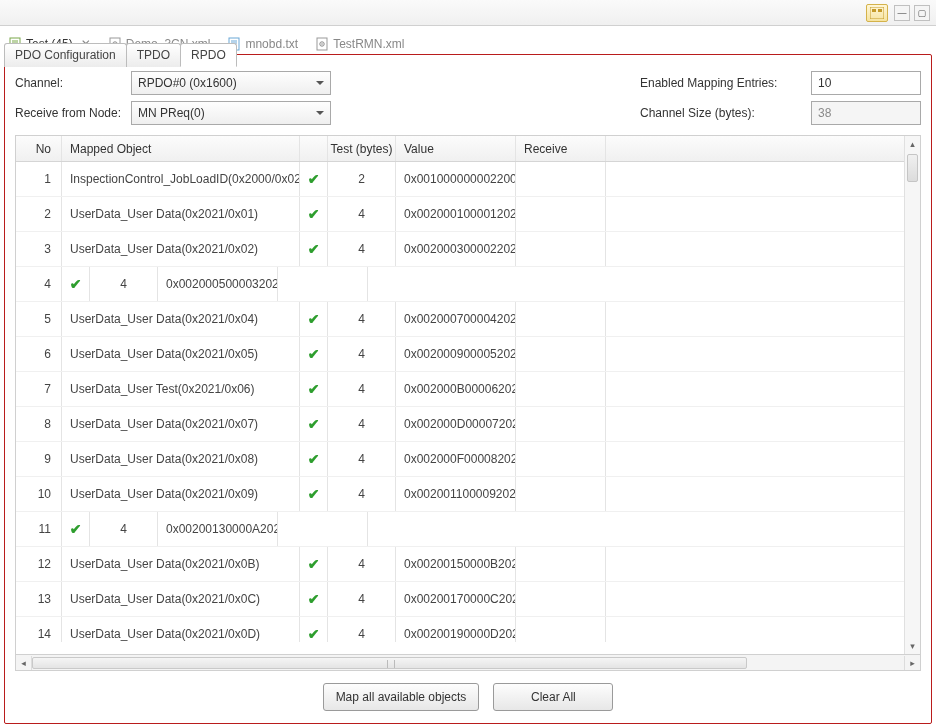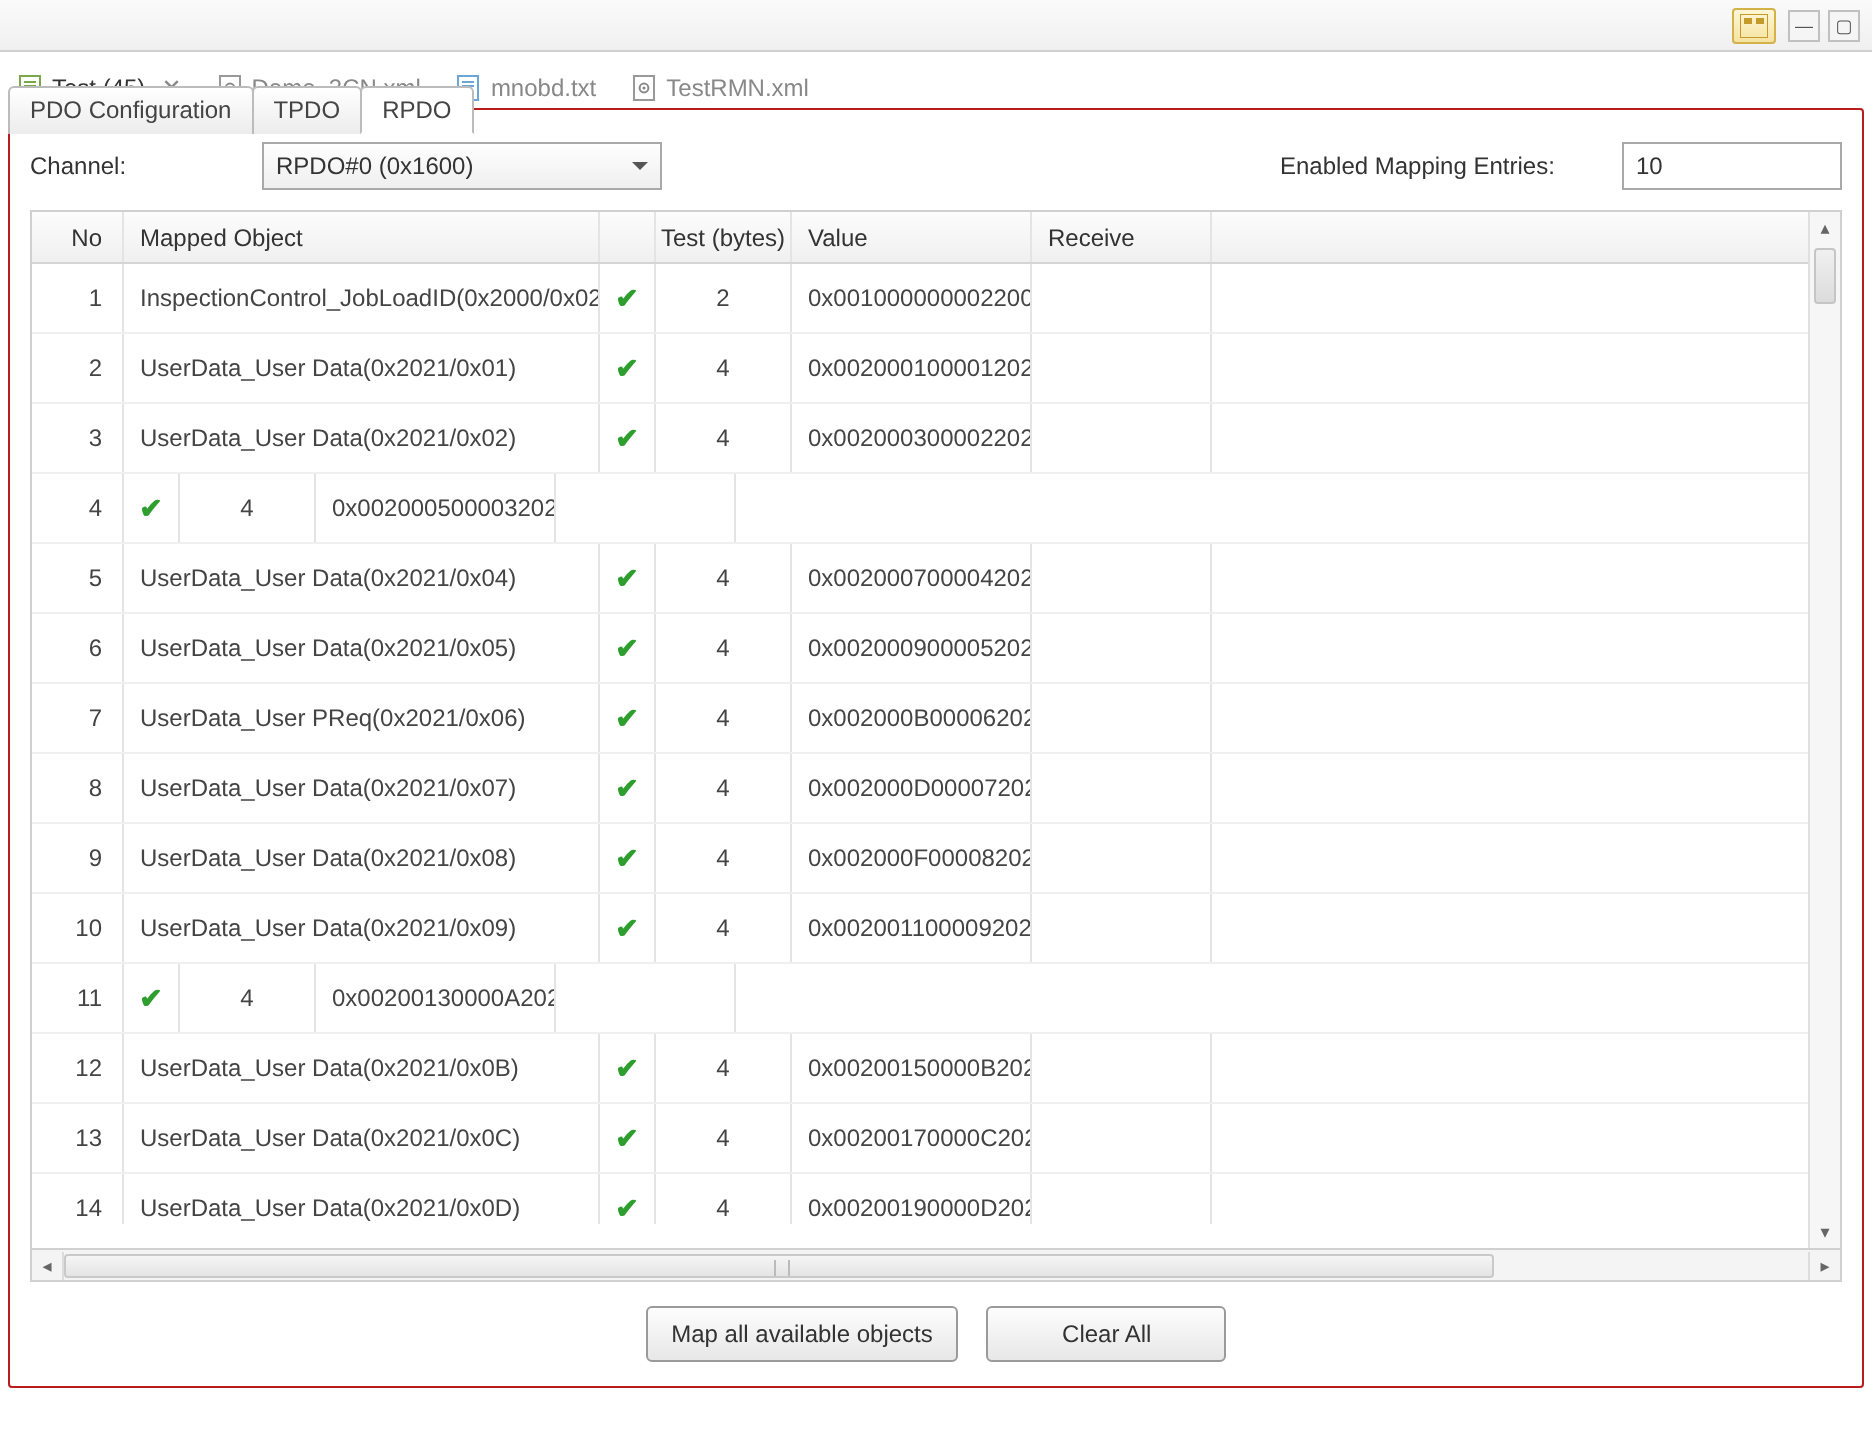--- a/index.html
+++ b/index.html
@@ -285,20 +285,34 @@
         </div>
       </div>
       <div class="form-left">
         <span class="right-label">Enabled Mapping Entries:</span>
         <div class="right-input">
           <span>10</span>
         </div>
       </div>
     </div>
 
+    <div class="form-row">
+      <div class="form-left">
+        <span class="form-label">Receive from Node:</span>
+        <div class="combo">
+          <span>MN PReq(0)</span>
+        </div>
+      </div>
+      <div class="form-left">
+        <span class="right-label">Channel Size (bytes):</span>
+        <div class="right-input disabled">
+          <span>38</span>
+        </div>
+      </div>
+    </div>
 
     <div class="table-wrap">
       <div class="thead">
         <div class="th col-no">No</div>
         <div class="th col-obj">Mapped Object</div>
         <div class="th col-chk"></div>
         <div class="th col-size">Test (bytes)</div>
         <div class="th col-val">Value</div>
         <div class="th col-act">Receive</div>
         <div class="th col-fill"></div>
@@ -364,21 +378,21 @@
             <div class="td col-chk">
               <span class="check">✔</span>
             </div>
             <div class="td col-size">4</div>
             <div class="td col-val">0x0020009000052021</div>
             <div class="td col-act"></div>
             <div class="td col-fill"></div>
           </div>
           <div class="tr">
             <div class="td col-no">7</div>
-            <div class="td col-obj">UserData_User PReq(0x2021/0x06)</div>
+            <div class="td col-obj">UserData_User Test(0x2021/0x06)</div>
             <div class="td col-chk">
               <span class="check">✔</span>
             </div>
             <div class="td col-size">4</div>
             <div class="td col-val">0x002000B000062021</div>
             <div class="td col-act"></div>
             <div class="td col-fill"></div>
           </div>
           <div class="tr">
             <div class="td col-no">8</div>

